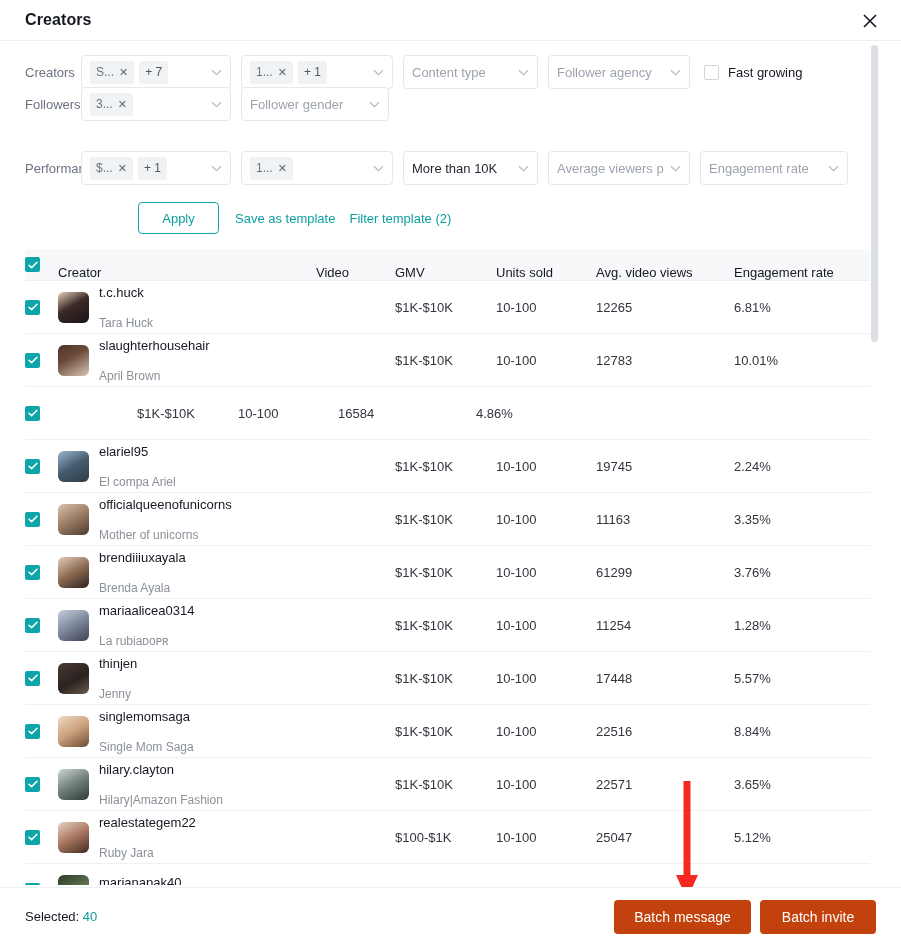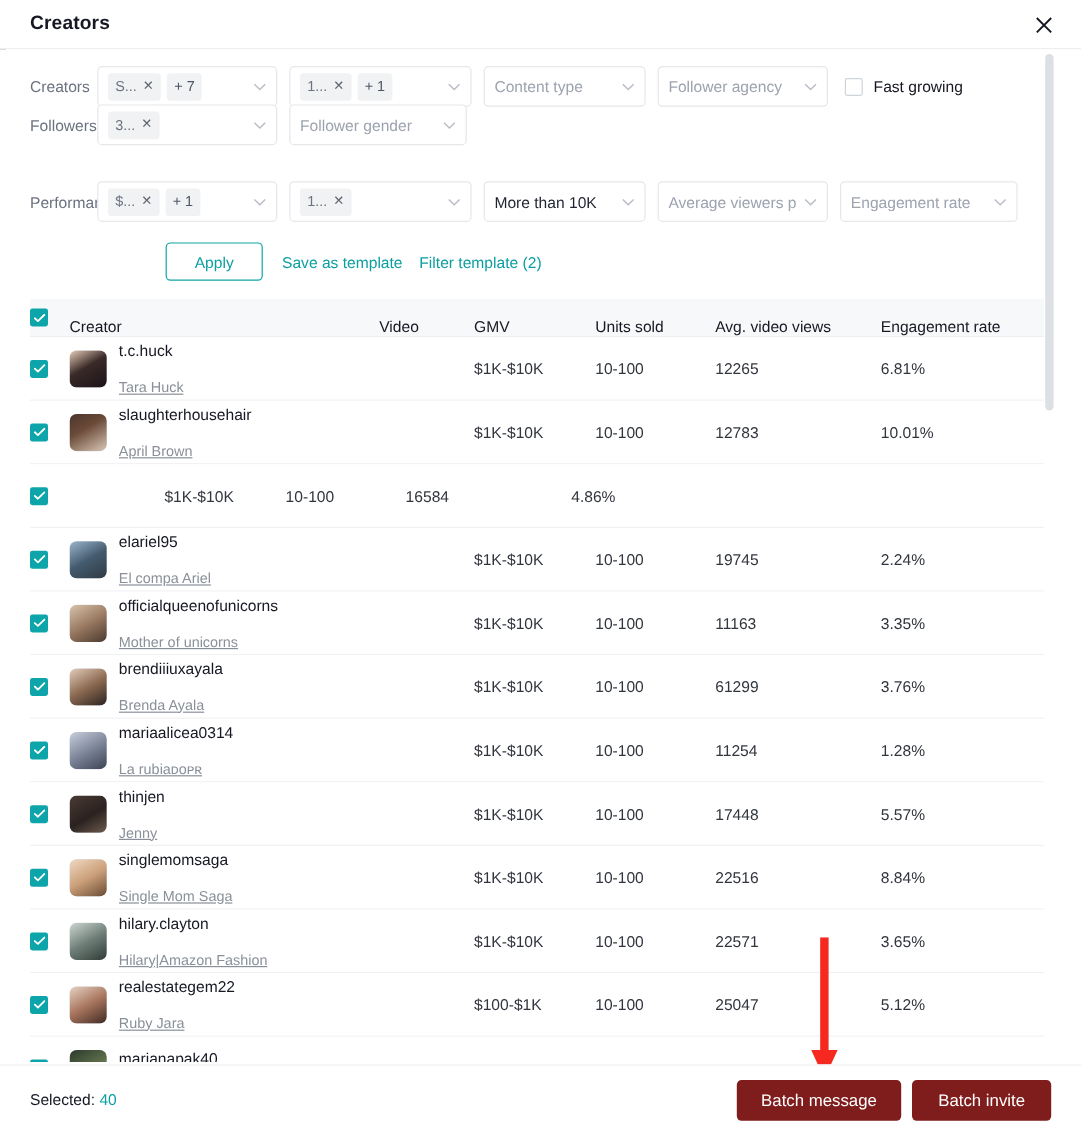--- a/index.html
+++ b/index.html
@@ -154,21 +154,21 @@
   .creator-cell { display: flex; align-items: center; gap: 10px; }
   .avatar {
     width: 31px; height: 31px; border-radius: 6px; flex: 0 0 31px;
     background: #d7dbe0; overflow: hidden; position: relative;
   }
   .avatar .a-inner { position: absolute; inset: 0; }
   .creator-texts { display: flex; flex-direction: column; gap: 16px; min-width: 0; }
   .c-handle { font-size: 13px; color: #161823; white-space: nowrap; cursor: pointer; }
   .c-name {
     font-size: 12px; color: #8a9099; white-space: nowrap;
-    overflow: hidden; text-overflow: ellipsis; max-width: 210px; text-decoration: underline;
+    overflow: hidden; text-overflow: ellipsis; max-width: 210px;
   }
   .video-thumb {
     width: 27px; height: 36px; border-radius: 4px; overflow: hidden;
     position: relative; background: #c9ced6; cursor: pointer;
   }
   .video-thumb .v-inner { position: absolute; inset: 0; }
   .play {
     position: absolute; left: 50%; top: 50%;
     transform: translate(-50%,-50%);
     width: 0; height: 0;
@@ -193,21 +193,21 @@
     position: absolute; left: 0; bottom: 0; width: 901px; height: 58px;
     background: #fff; border-top: 1px solid #f0f1f3;
   }
   .selected-text {
     position: absolute; left: 25px; top: 21px;
     font-size: 13px; color: #161823;
   }
   .selected-count { color: #0d9ea2; }
   .btn-teal {
     position: absolute; top: 12px; height: 34px;
-    background: #7f1d1d; color: #fff; border: none; border-radius: 4px;
+    background: #c2410c; color: #fff; border: none; border-radius: 4px;
     font-size: 14px; cursor: pointer; padding: 0 16px;
     font-family: "Liberation Sans", sans-serif;
     display: flex; align-items: center; justify-content: center;
   }
   .btn-batch-message { left: 614px; width: 137px; }
   .btn-batch-invite  { left: 760px; width: 116px; }
 
   
   .arrow-annot {
     position: absolute; left: 672px; top: 781px;

